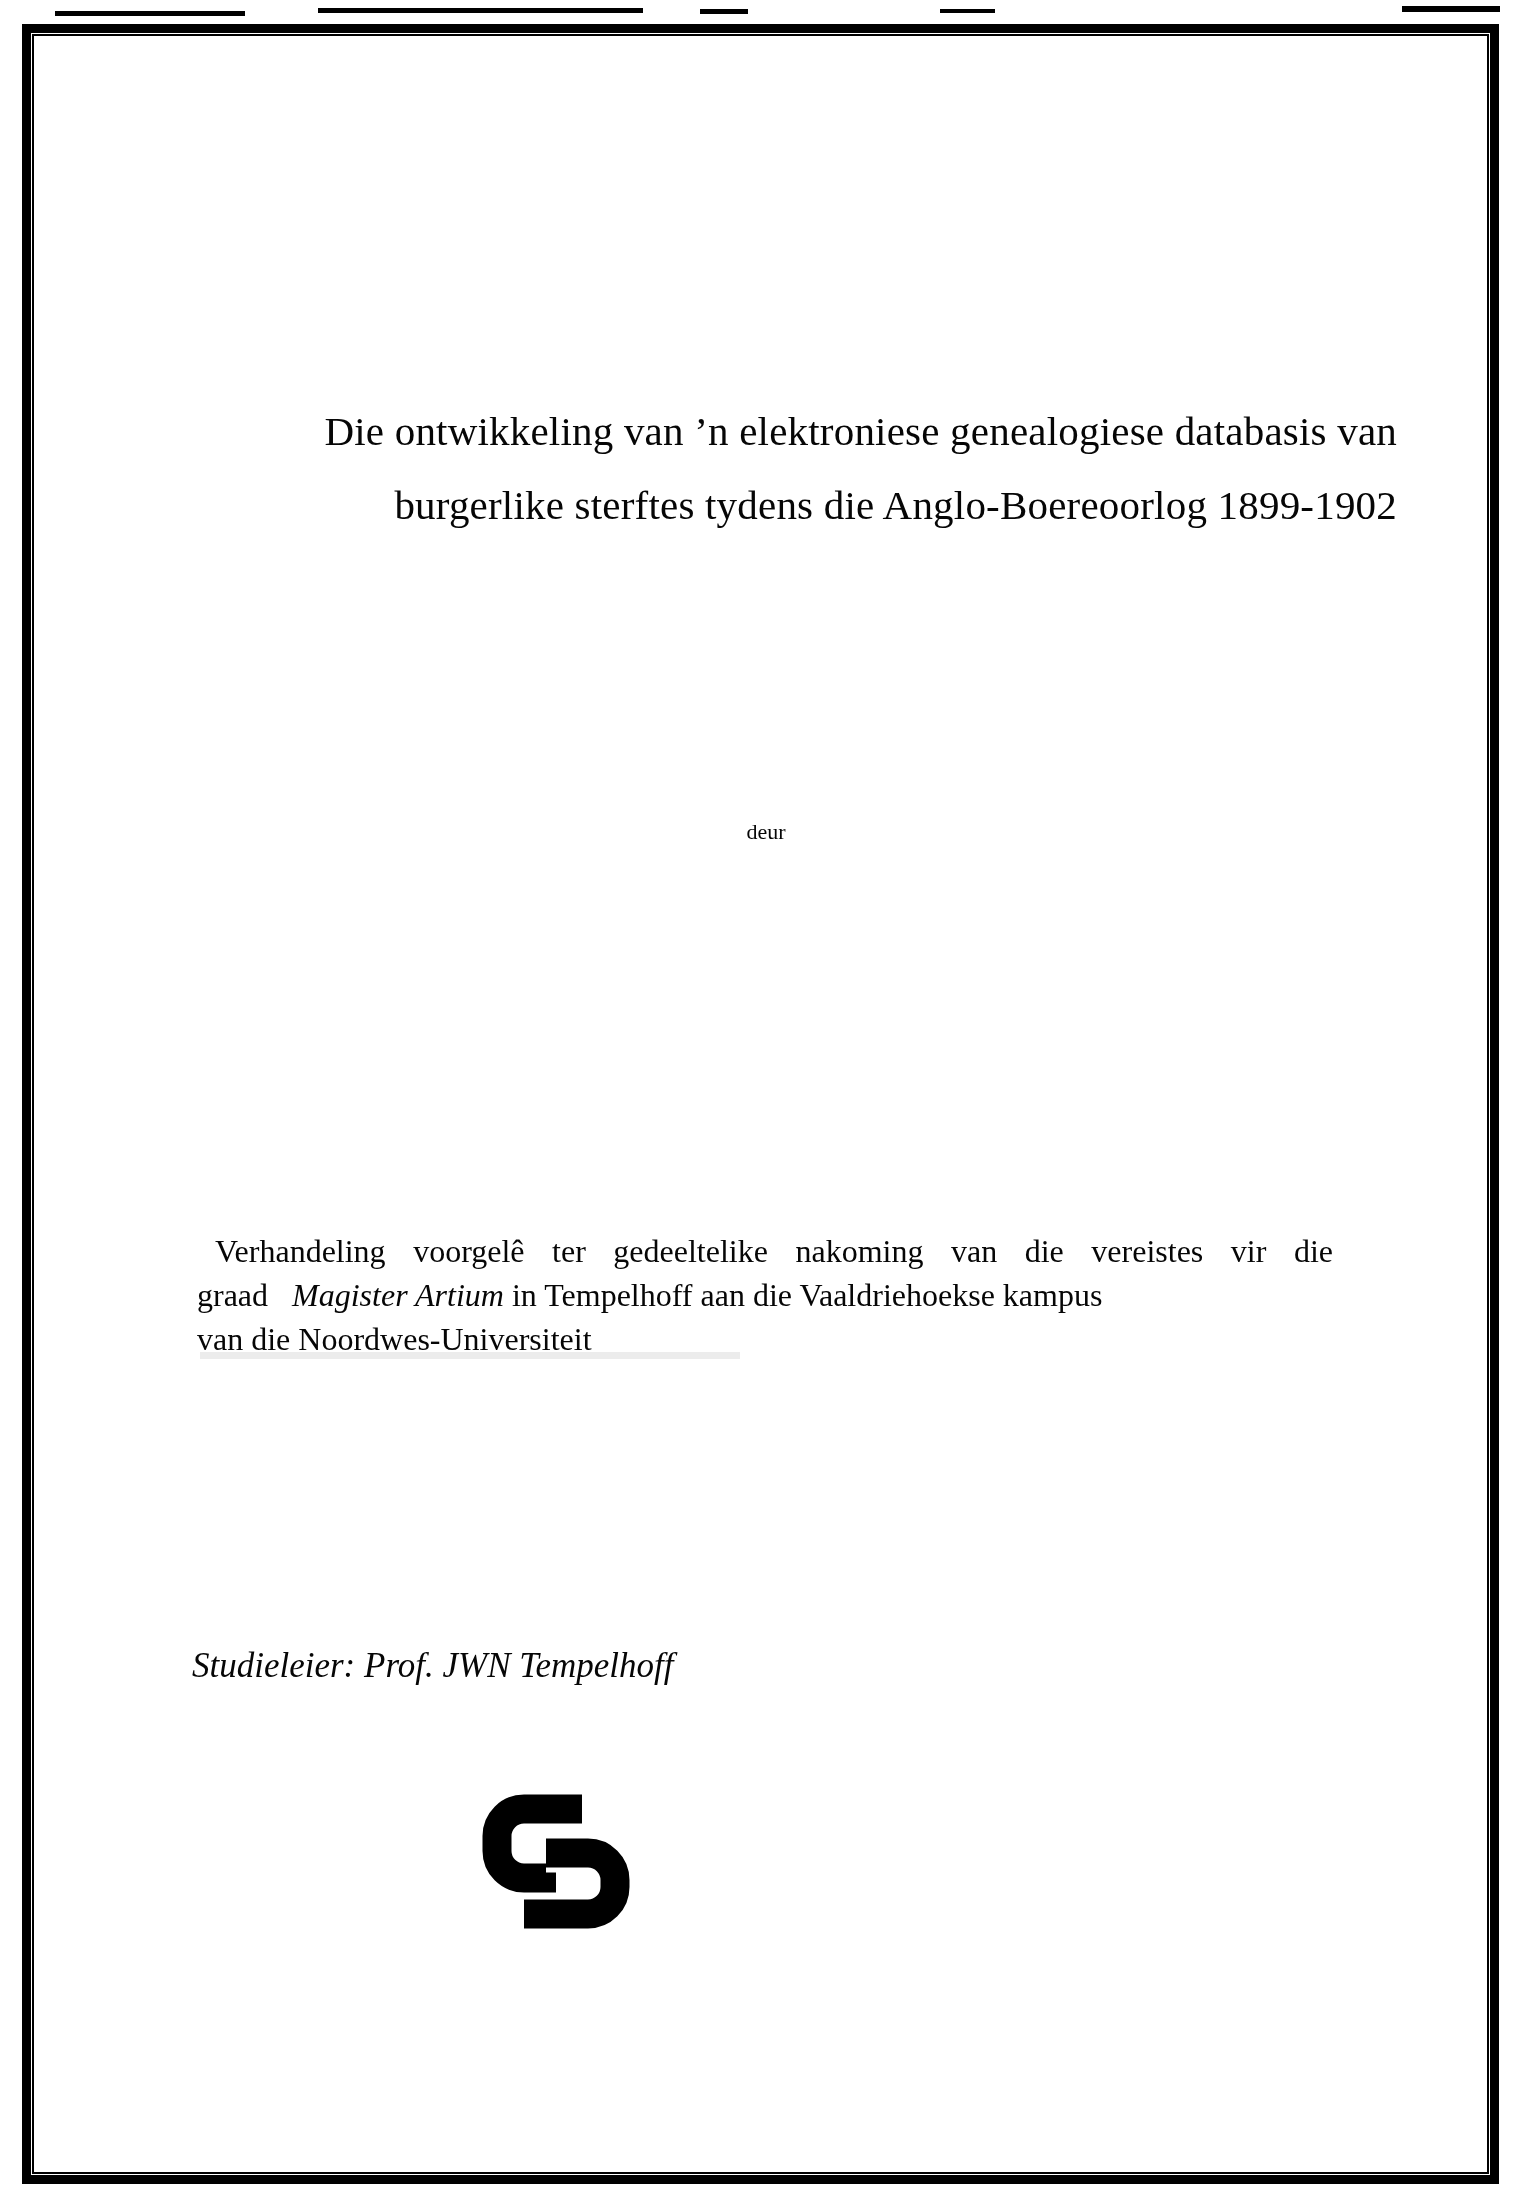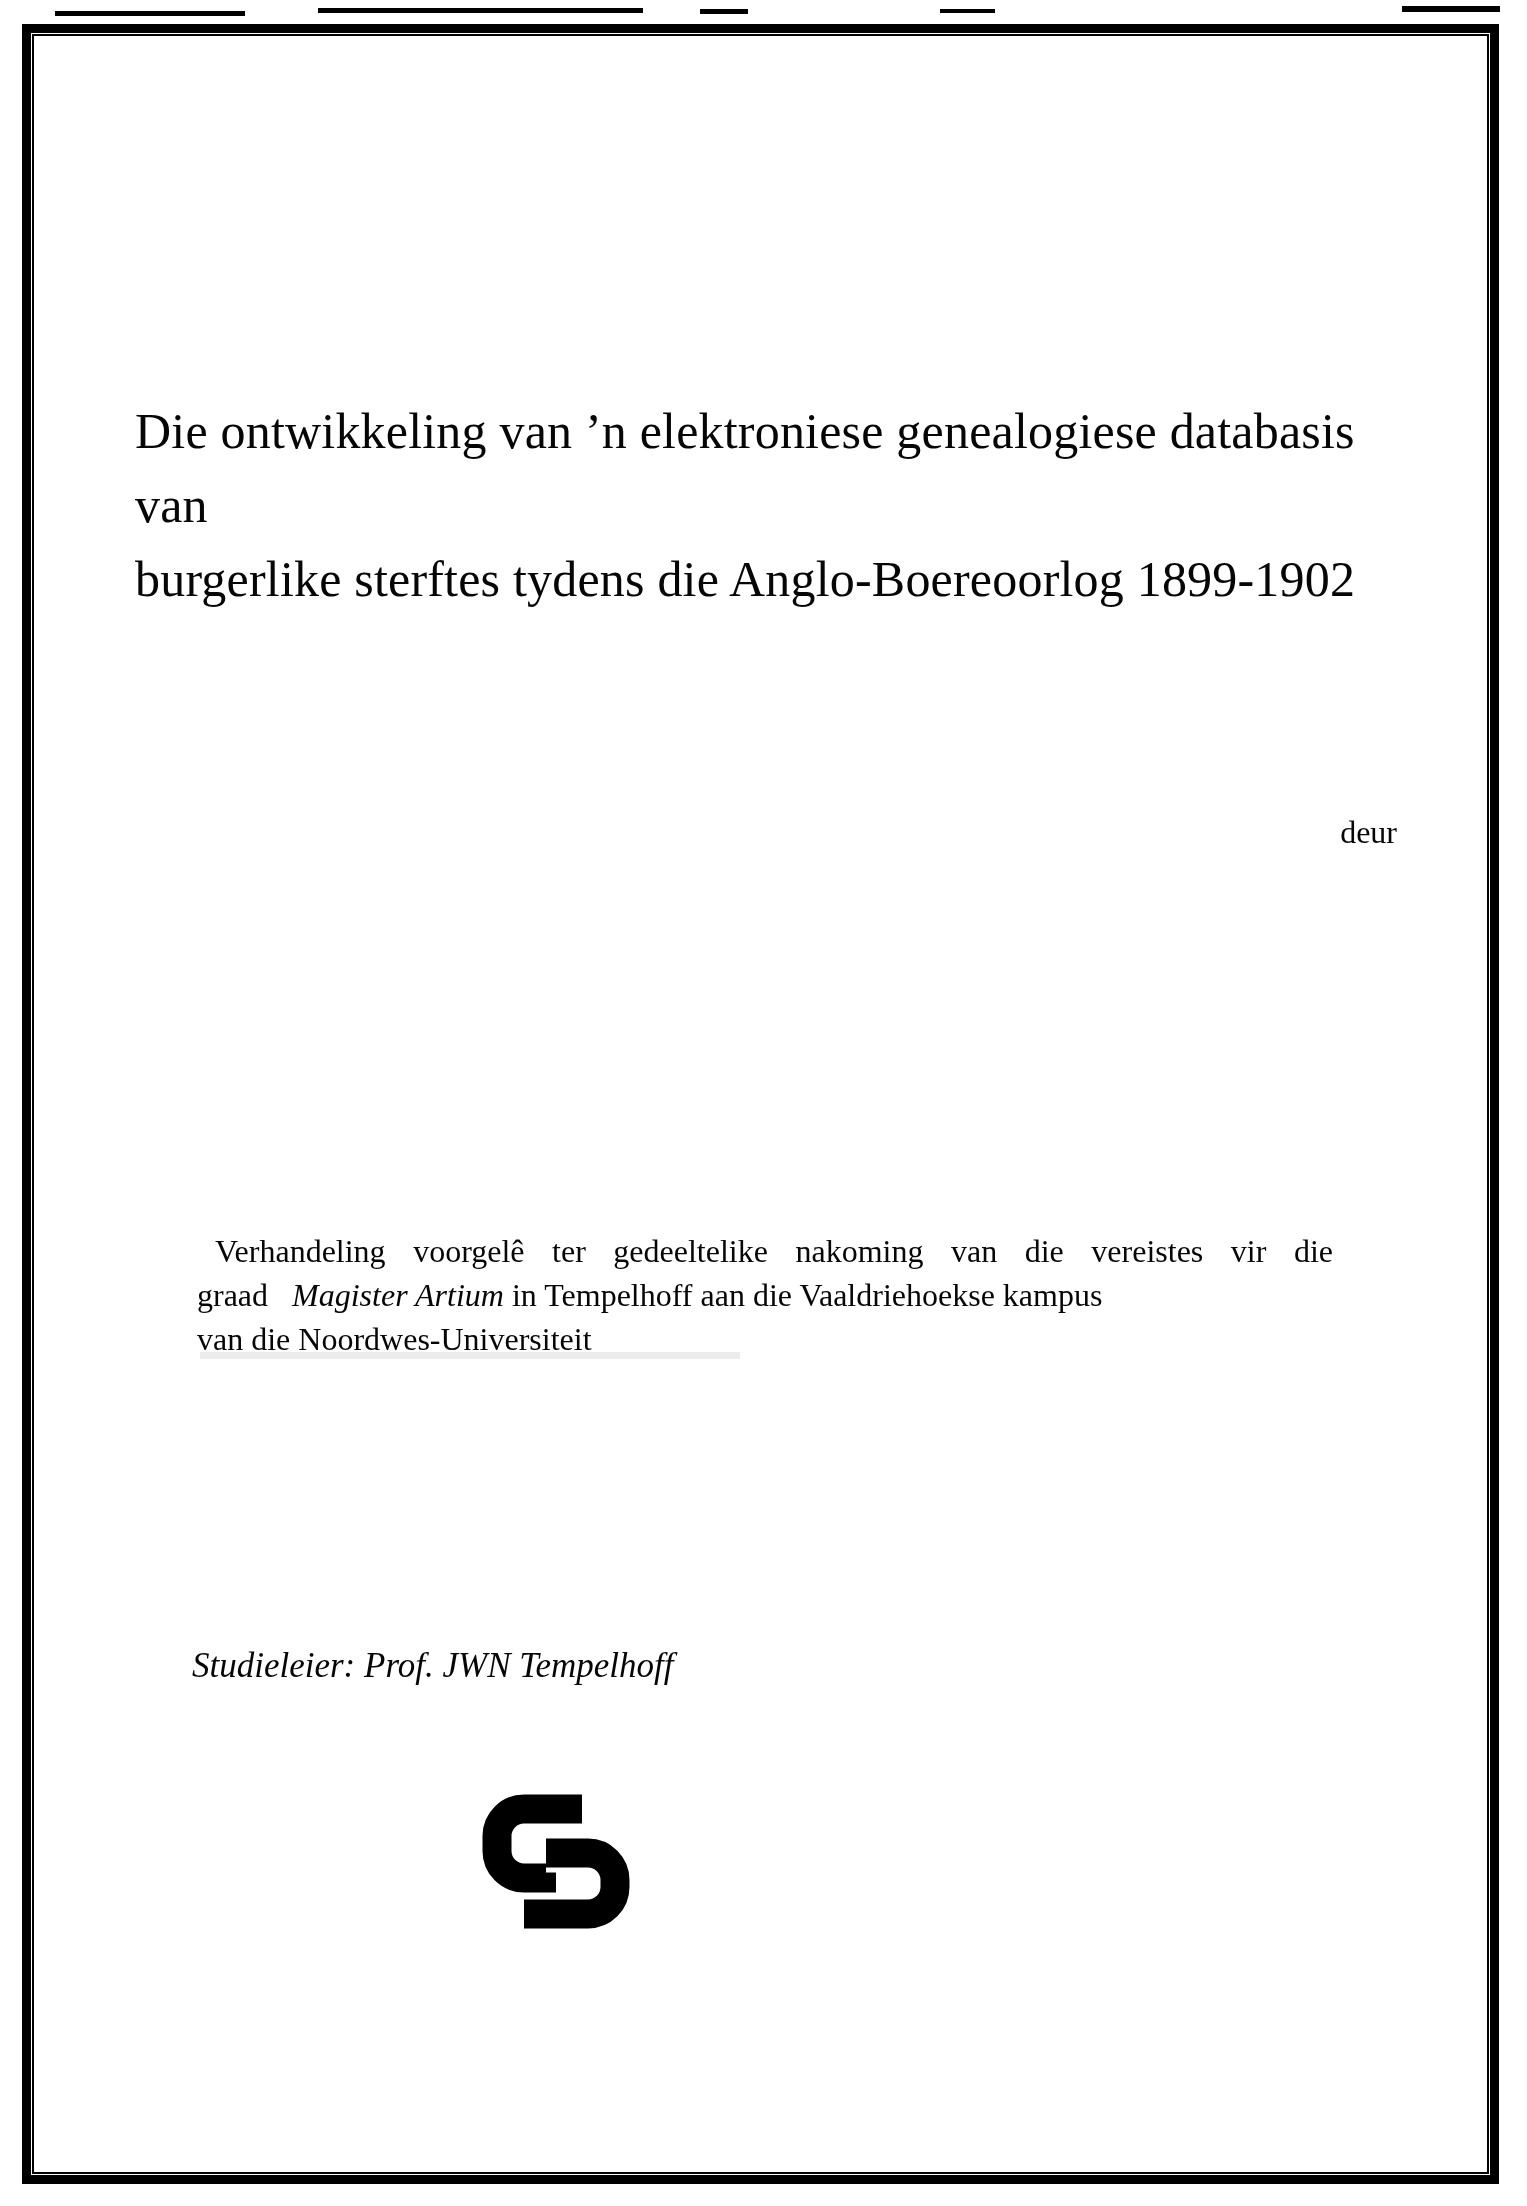--- a/index.html
+++ b/index.html
@@ -18,27 +18,27 @@
   }
   .frame-inner{
     position:absolute;inset:1px;
     border:2px solid #000;
   }
   
   .artifact{position:absolute;background:#000;}
   .smudge{position:absolute;background:#ececec;}
   
   .title-block{
-    position:absolute;left:135px;right:130px;top:394px;
-    text-align:left;font-size:50px;line-height:74px;
+    position:absolute;left:121px;right:130px;top:394px;
+    text-align:right;font-size:41px;line-height:74px;
     letter-spacing:0.2px;
   }
   .byline-deur{
     position:absolute;left:135px;right:130px;top:812px;
-    text-align:right;font-size:32px;line-height:40px;
+    text-align:center;font-size:22px;line-height:40px;
   }
   .byline-author{
     position:absolute;left:135px;right:130px;top:956px;
     text-align:center;font-size:36px;line-height:44px;
   }
   .declaration{
     position:absolute;left:197px;width:1136px;top:1229px;
     font-size:32px;line-height:44px;
   }
   .decl-justified{

